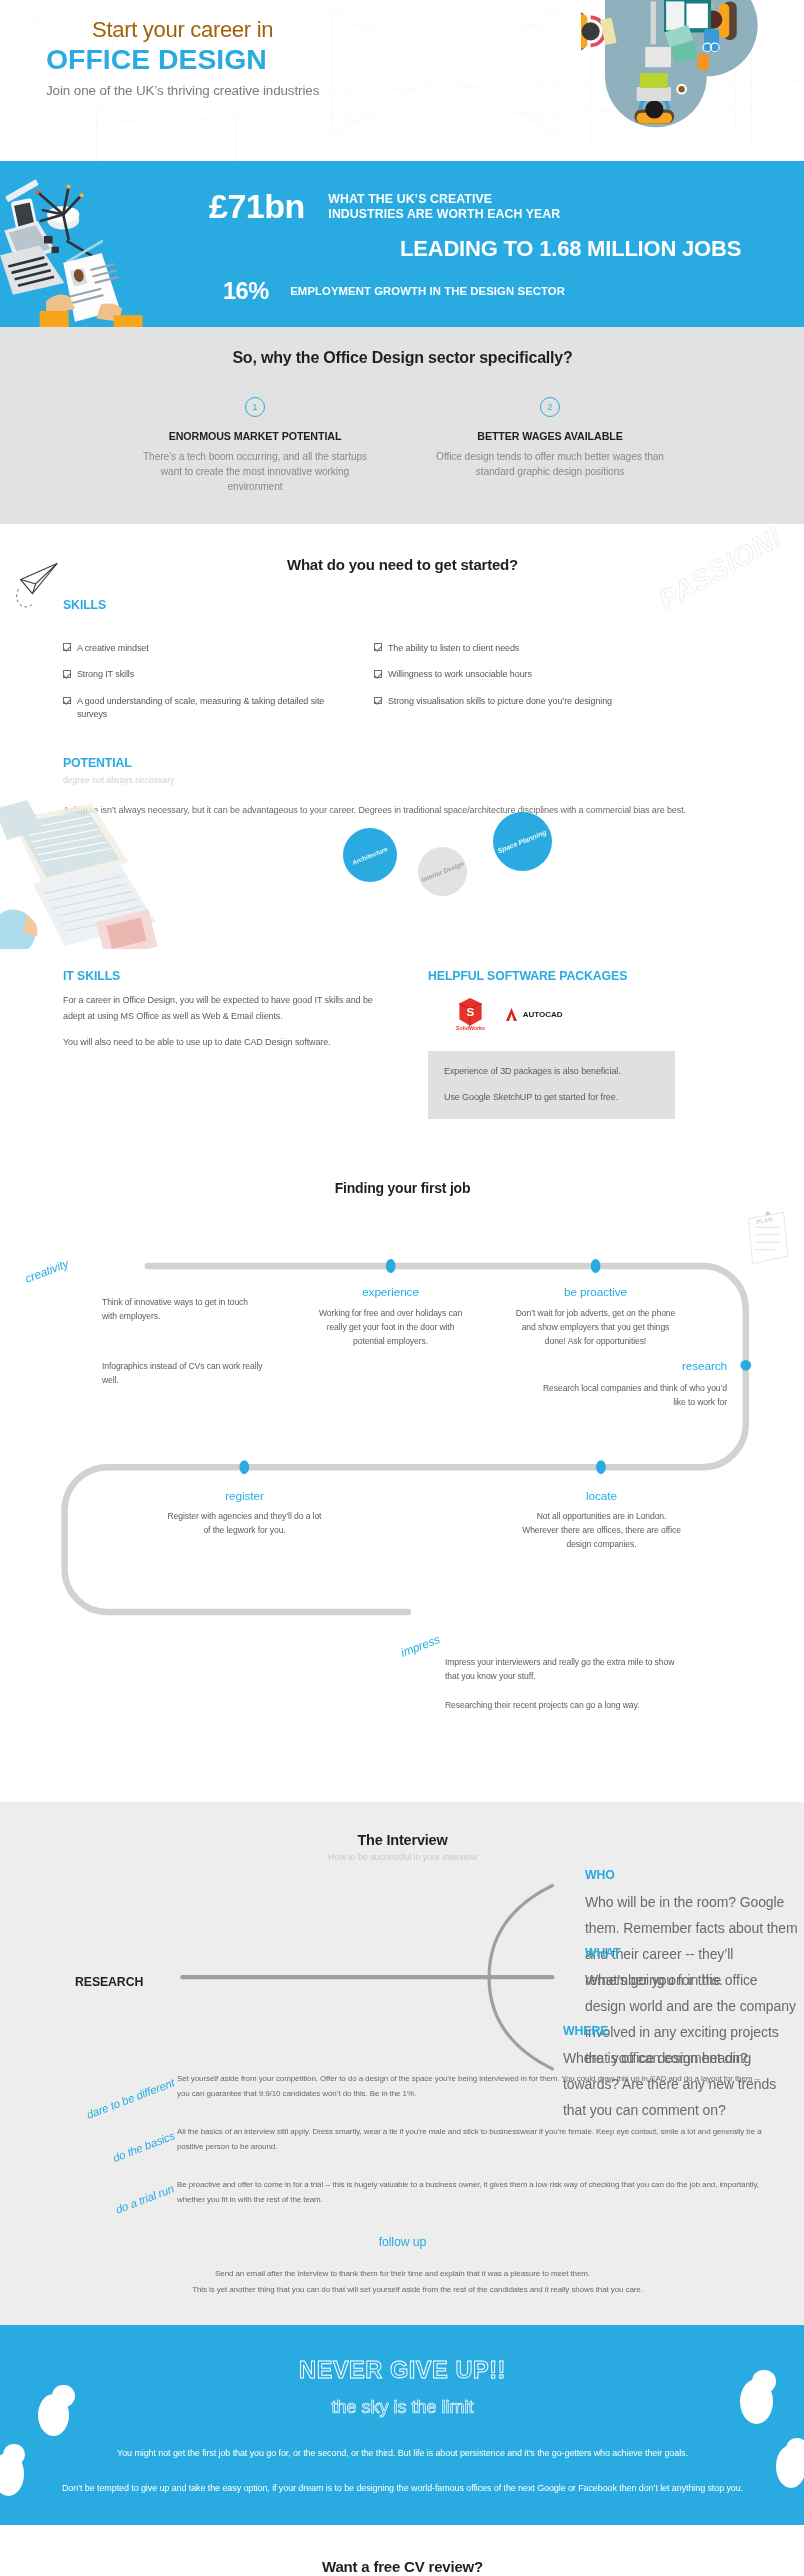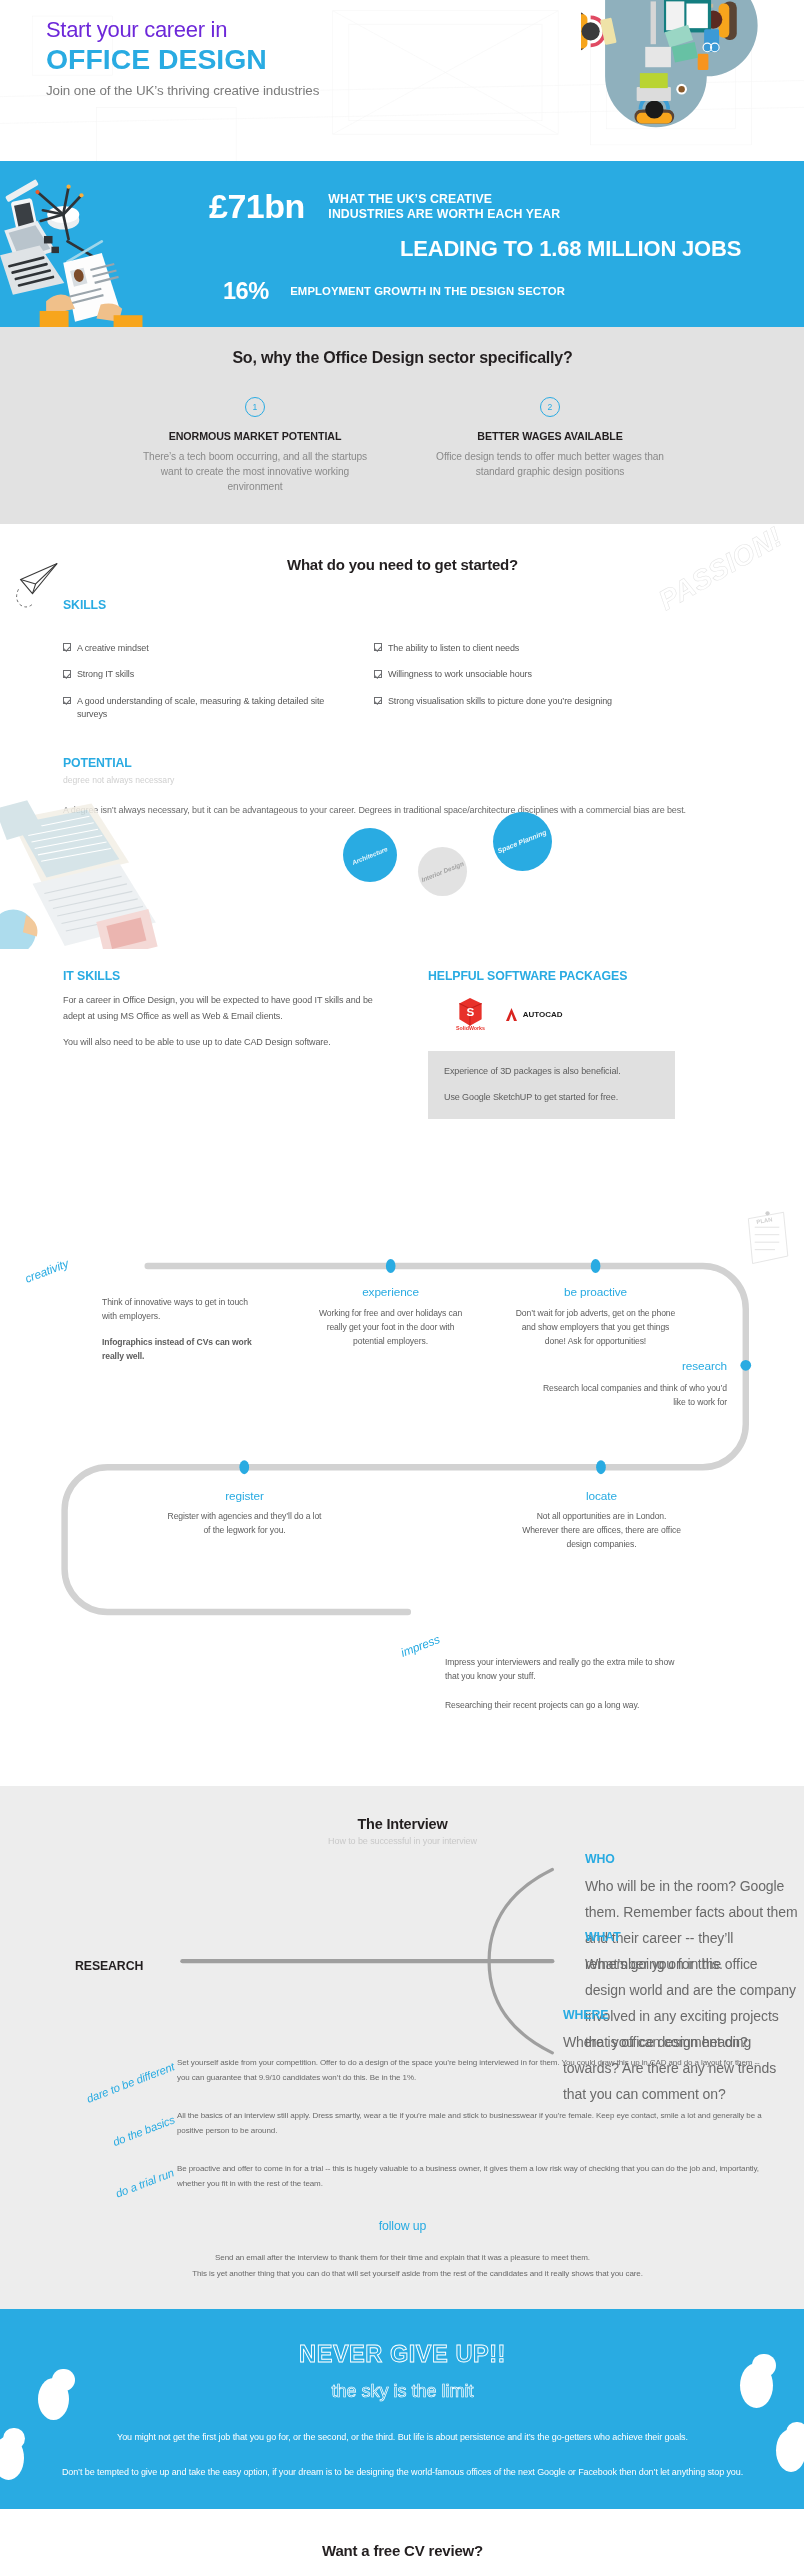--- a/index.html
+++ b/index.html
@@ -13,21 +13,21 @@
   .page { width:805px; position:relative; overflow:hidden; }
 
   
   .hero {
     position:relative; height:161px; background:#ffffff; overflow:hidden;
   }
   .blueprint {
     position:absolute; inset:0; opacity:.55;
   }
   .hero-text { position:absolute; left:46px; top:17px; z-index:3; }
-  .hero-line1 { font-size:22px; color:#6d28d9; letter-spacing:-0.3px; line-height:1.15; font-weight:400;}
+  .hero-line1 { font-size:22px; color:#a16207; letter-spacing:-0.3px; line-height:1.15; font-weight:400;text-align:center;}
   .hero-line2 { font-size:28.4px; color:#29abe2; font-weight:bold; letter-spacing:0px; line-height:1.1; margin-top:2.1px;}
   .hero-line3 { font-size:13.4px; color:#7b7b7b; font-weight:400; margin-top:7.5px; letter-spacing:-0.1px;}
   .hero-illo { position:absolute; right:42px; top:-4.3px; width:182px; height:166px; z-index:2; }
 
   
   .stats {
     position:relative; background:#29abe2; height:166px; overflow:hidden;
   }
   .stats-illo { position:absolute; left:0; top:0; width:225px; height:166px; }
   .stat-row { position:absolute; display:flex; align-items:center; }
@@ -447,20 +447,21 @@
         </div>
         <div class="note-box">
           <p>Experience of 3D packages is also beneficial.</p>
           <p>Use Google SketchUP to get started for free.</p>
         </div>
       </div>
     </div>
   </section>
 
   <section class="firstjob">
+    <h2>Finding your first job</h2>
 
     <svg class="flowsvg" width="805" height="472" viewBox="0 0 1500 880">
 
       <path d="M275 125 H1310 a80 80 0 0 1 80 80 V420 a80 80 0 0 1 -80 80 H200 a80 80 0 0 0 -80 80 V690 a80 80 0 0 0 80 80 H760" fill="none" stroke="#d2d2d2" stroke-width="12" stroke-linecap="round"></path>
       <ellipse cx="728" cy="125" rx="9" ry="13" fill="#29abe2"></ellipse>
       <ellipse cx="1110" cy="125" rx="9" ry="13" fill="#29abe2"></ellipse>
       <circle cx="1390" cy="310" r="10" fill="#29abe2"></circle>
       <ellipse cx="455" cy="500" rx="9" ry="13" fill="#29abe2"></ellipse>
       <ellipse cx="1120" cy="500" rx="9" ry="13" fill="#29abe2"></ellipse>
     </svg>
@@ -469,21 +470,21 @@
       <path d="M10 16 L76 4 L84 86 L18 100 Z" fill="#fff" stroke="#e0e0e0" stroke-width="1.5"></path>
       <circle cx="46" cy="6" r="4" fill="#cfcfcf"></circle>
       <g stroke="#dcdcdc" stroke-width="1.5">
         <path d="M22 32 H68 M22 46 H68 M22 60 H68 M22 74 H60"></path>
       </g>
       <text x="26" y="26" fill="#d0d0d0" font-family="Liberation Sans, sans-serif" font-size="11" font-weight="bold" transform="rotate(-10 26 26)">PLAN</text>
     </svg>
 
     <div class="flow-label tilt" style="left:23.6px; top:113px;">creativity</div>
     <div class="flow-body" style="left:102px; top:144px; width:161px;">Think of innovative ways to get in touch with employers.</div>
-    <div class="flow-body" style="left:102px; top:184px; width:161px;font-weight:bold;">Infographics instead of CVs can work really well.</div>
+    <div class="flow-body" style="left:102px; top:208px; width:161px;">Infographics instead of CVs can work really well.</div>
 
     <div class="flow-label ctr" style="left:310px; top:134px; width:161px;">experience</div>
     <div class="flow-body ctr" style="left:310px; top:155px; width:161px;">Working for free and over holidays can really get your foot in the door with potential employers.</div>
 
     <div class="flow-label ctr" style="left:515px; top:134px; width:161px;">be proactive</div>
     <div class="flow-body ctr" style="left:515px; top:155px; width:161px;">Don’t wait for job adverts, get on the phone and show employers that you get things done! Ask for opportunities!</div>
 
     <div class="flow-label rgt" style="left:542px; top:208px; width:185px;">research</div>
     <div class="flow-body rgt" style="left:542px; top:230px; width:185px;">Research local companies and think of who you’d like to work for</div>
 

